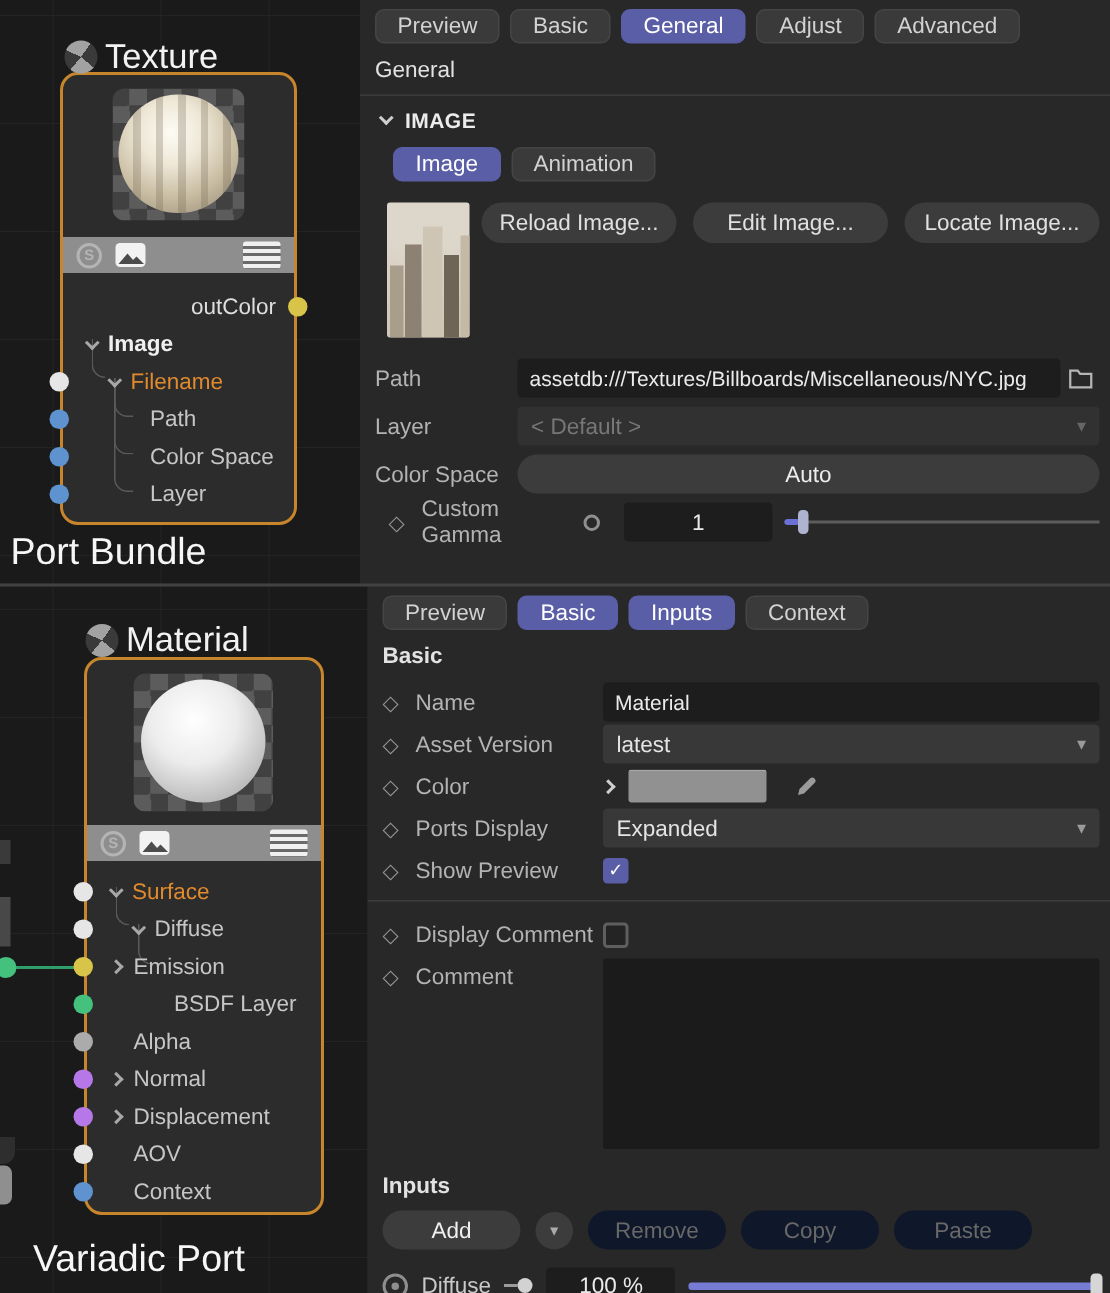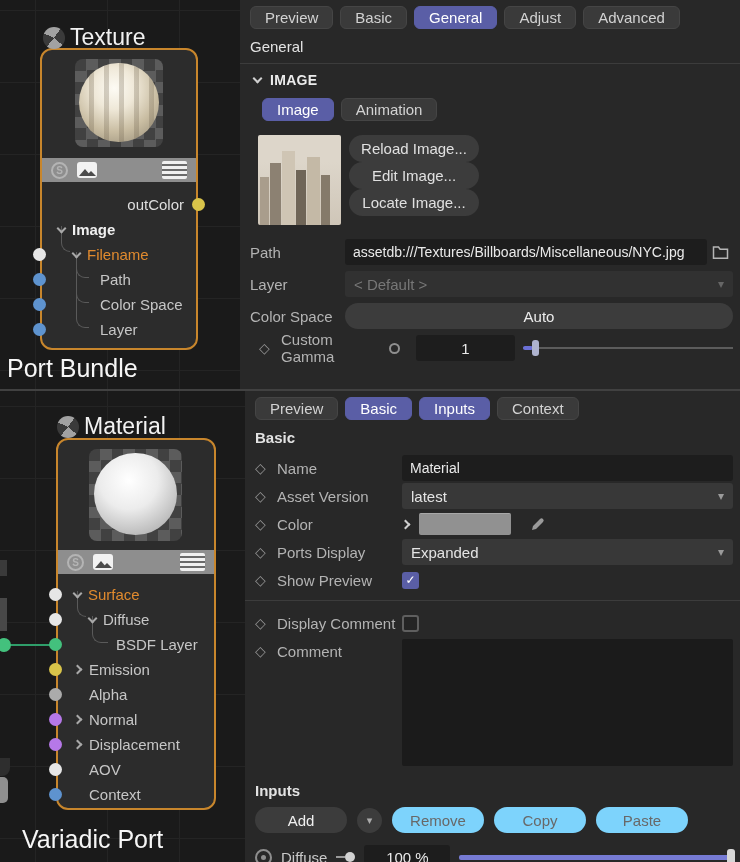--- a/index.html
+++ b/index.html
@@ -66,21 +66,21 @@
   .panel-heading { color:#e2e2e2; margin:3px 0 8px 0; }
   .panel-heading.bold { font-weight:bold; }
   .hr { height:1px; background:#3c3c3c; margin:6px -7px 8px -10px; }
   .section-head { display:flex; align-items:center; color:#ececec; font-weight:bold; font-size:14px; margin:6px 0 10px 4px; letter-spacing:.3px; }
   .section-head .chev { margin-right:9px; border-color:#cfcfcf; }
 
   .mode-tabs { display:flex; gap:7px; margin:0 0 14px 12px; }
   .image-block { display:flex; gap:8px; margin-left:8px; margin-bottom:14px; }
   .panel-thumb { width:83px; height:90px; border-radius:2px; position:relative; overflow:hidden; background:linear-gradient(#ddd6ca 0 30%, #cfc6b8 100%); }
   .bld { position:absolute; bottom:0; }
-  .btn-stack { display:flex; flex-direction:column; }
+  .btn-stack { display:flex; gap:11px; }
   .pill-btn { width:130px; height:27px; border-radius:14px; background:#3c3c3c; color:#e0e0e0; display:flex; align-items:center; justify-content:center; font-size:15px; }
 
   .tp-row { display:flex; align-items:center; height:26px; margin-bottom:6px; }
   .tp-label { width:95px; color:#b3b3b3; flex:0 0 auto; }
   .text-input { flex:1; height:26px; background:#1d1d1d; border:none; border-radius:3px; color:#eaeaea; font-size:14px;
     font-family:"Liberation Sans",sans-serif; padding:0 8px; min-width:0; white-space:nowrap; overflow:hidden; }
   .dropdown { flex:1; height:26px; background:#383838; border-radius:3px; display:flex; align-items:center; padding:0 9px; color:#e4e4e4; }
   .dropdown .arrow { margin-left:auto; color:#9a9a9a; font-size:12px; }
   .dropdown.disabled { background:#313131; color:#777; }
   .dropdown.disabled .arrow { color:#666; }
@@ -101,21 +101,21 @@
   .checkbox.off { background:#242424; border:2px solid #5f5f5f; }
   .swatch { width:92px; height:22px; background:#919191; border-top:1px solid #a8a8a8; border-radius:2px; }
   .comment-row { display:flex; align-items:flex-start; margin-top:2px; }
   .comment-row .bp-label { margin-top:4px; }
   textarea.comment { flex:1; height:127px; background:#1b1b1b; border:none; border-radius:2px; resize:none; color:#ddd;
     font-family:"Liberation Sans",sans-serif; }
   .inputs-btns { display:flex; align-items:center; gap:10px; margin-top:6px; }
   .btn { height:26px; border-radius:13px; display:flex; align-items:center; justify-content:center; font-size:15px; }
   .btn.add { width:92px; background:#3c3c3c; color:#f0f0f0; }
   .btn.dd { width:25px; height:25px; border-radius:50%; background:#3c3c3c; color:#aaa; font-size:11px; }
-  .btn.ghost { width:92px; background:#7dd3fc; color:#686868; }
+  .btn.ghost { width:92px; background:#0f172a; color:#686868; }
   .diffuse-row { display:flex; align-items:center; margin-top:12px; gap:9px; }
   .eye { width:17px; height:17px; border:2px solid #8e8e8e; border-radius:50%; position:relative; flex:0 0 auto; }
   .eye::after { content:""; position:absolute; left:4px; top:4px; width:5px; height:5px; border-radius:50%; background:#8e8e8e; }
   .plug { display:flex; align-items:center; flex:0 0 auto; }
   .plug .line { width:9px; height:2px; background:#9a9a9a; }
   .plug .knob { width:10px; height:10px; border-radius:50%; background:#d2d2d2; }
   .val-box { width:86px; height:24px; background:#1d1d1d; border-radius:3px; color:#eaeaea; display:flex; align-items:center; justify-content:center; flex:0 0 auto; }
   .slider-fat { flex:1; height:5px; border-radius:2px; background:#767bd4; position:relative; }
   .slider-fat .handle { position:absolute; right:-2px; top:-6px; width:8px; height:17px; background:#d6d6d6; border-radius:3px; }
 </style>
@@ -282,28 +282,28 @@
           <div class="port-row" style="padding-left:16px;">
             <span class="dot l" style="background:#e6e6e6;"></span>
             <span class="chev down"></span>
             <span class="plabel orange">Surface</span>
           </div>
           <div class="port-row" style="padding-left:31px;">
             <span class="dot l" style="background:#e6e6e6;"></span>
             <span class="chev down"></span>
             <span class="plabel">Diffuse</span>
           </div>
-          <div class="port-row" style="padding-left:58px;">
-            <span class="dot l" style="background:#43c17d;"></span>
-            <span class="plabel">BSDF Layer</span>
-          </div>
           <div class="port-row" style="padding-left:16px;">
             <span class="dot l" style="background:#d9c44a;"></span>
             <span class="chev right"></span>
             <span class="plabel">Emission</span>
+          </div>
+          <div class="port-row" style="padding-left:58px;">
+            <span class="dot l" style="background:#43c17d;"></span>
+            <span class="plabel">BSDF Layer</span>
           </div>
           <div class="port-row" style="padding-left:31px;">
             <span class="dot l" style="background:#ababab;"></span>
             <span class="plabel">Alpha</span>
           </div>
           <div class="port-row" style="padding-left:16px;">
             <span class="dot l" style="background:#b678e8;"></span>
             <span class="chev right"></span>
             <span class="plabel">Normal</span>
           </div>

